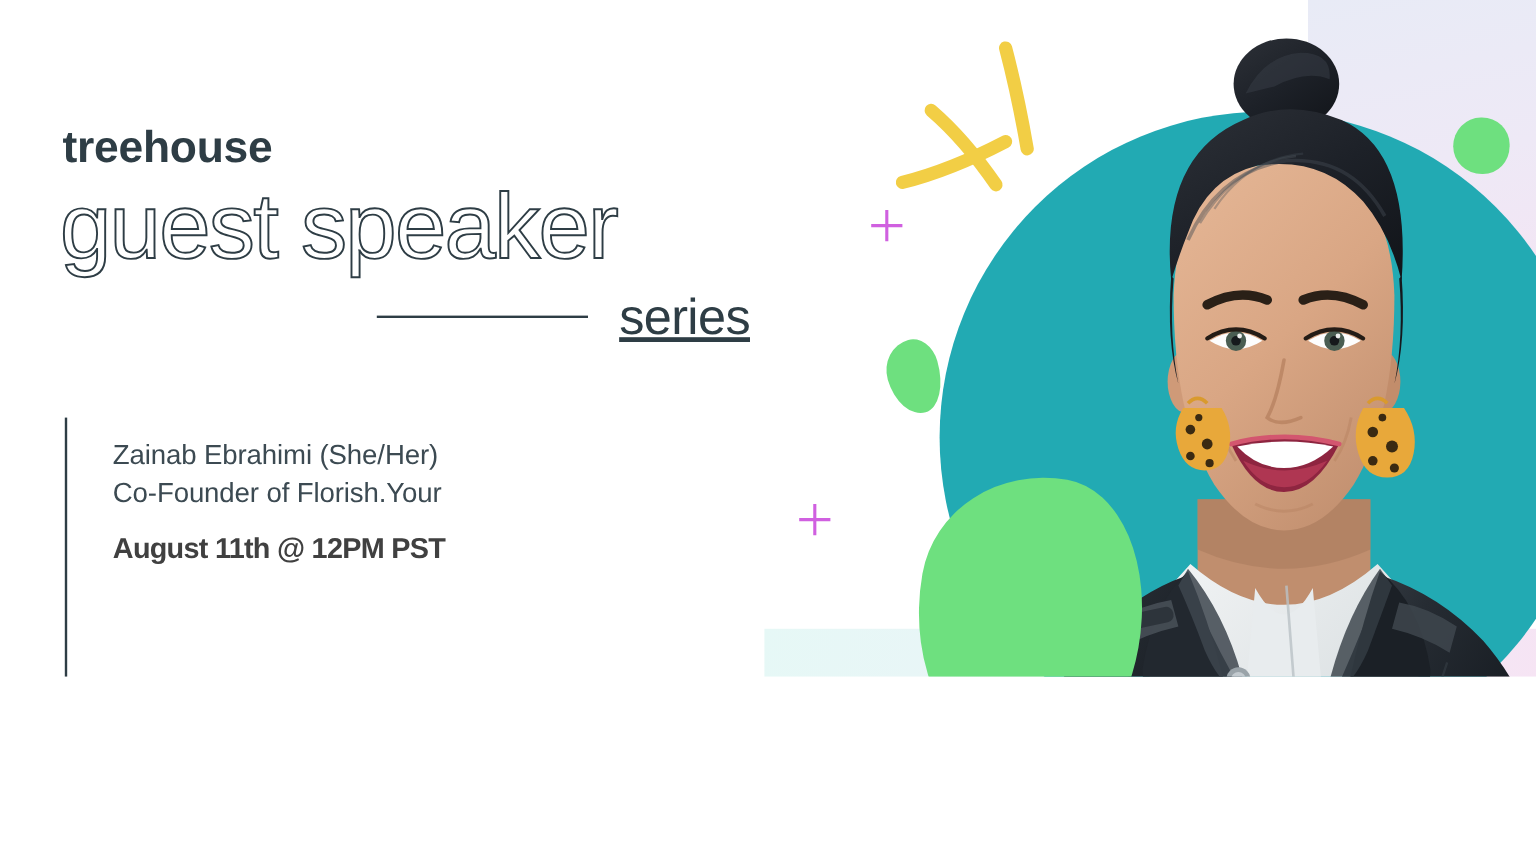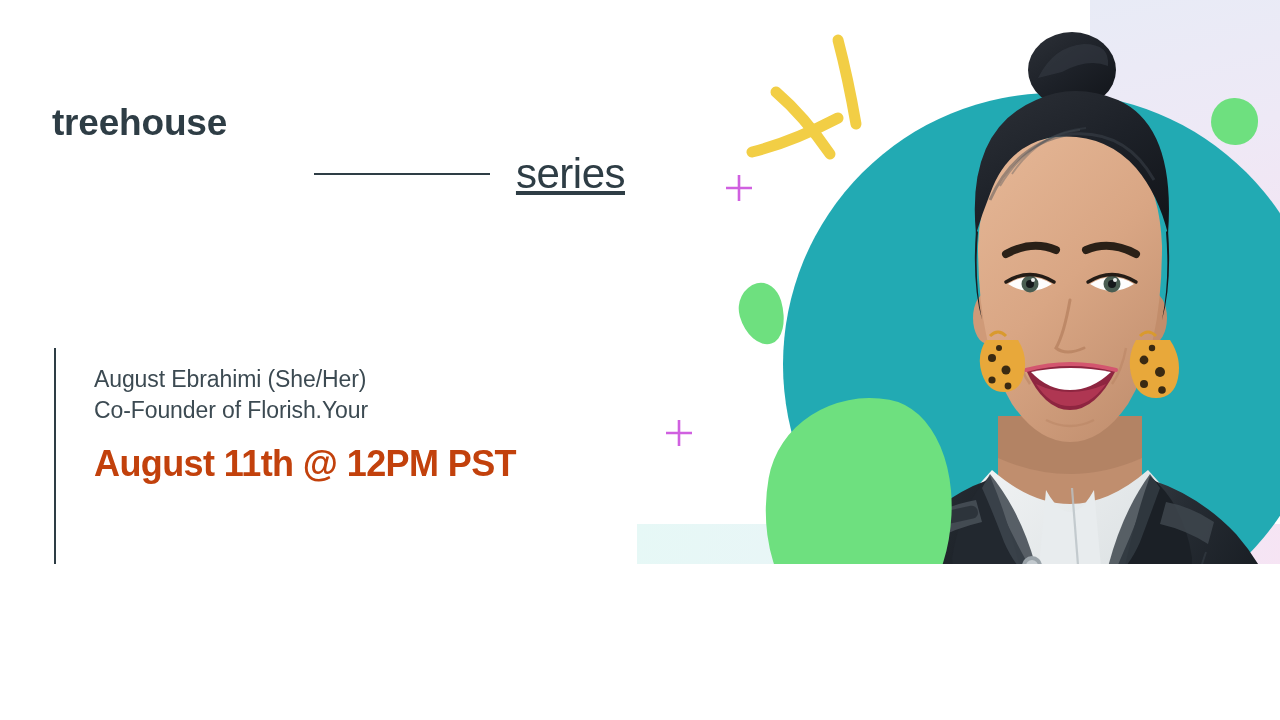--- a/index.html
+++ b/index.html
@@ -165,23 +165,23 @@
   #speaker-name, #speaker-role {
     font-size: 23px;
     font-weight: 400;
     color: #3c4a52;
     line-height: 1.33;
     margin: 0;
     letter-spacing: -0.1px;
   }
   #speaker-name { margin-top: 16px; }
   #event-datetime {
-    font-size: 36px;
+    font-size: 24px;
     font-weight: 700;
-    color: #c2410c;
+    color: #404040;
     line-height: 1;
     margin: 21px 0 0 0;
     letter-spacing: -0.6px;
   }
 </style>
 </head>
 <body>
 
 <div id="stage">
 
@@ -348,25 +348,26 @@
     </svg>
   </div>
   <div class="plus" id="plus-mid">
     <svg viewBox="0 0 30 30" xmlns="http://www.w3.org/2000/svg">
       <path d="M15 2 L15 28 M2 15 L28 15" stroke="#d060e0" stroke-width="2.6" stroke-linecap="butt"></path>
     </svg>
   </div>
 
   <div id="headline-block">
     <div id="brand-wordmark">treehouse</div>
+    <div id="series-title-outline">guest speaker</div>
     <div id="series-row">
       <div id="series-rule"></div>
       <div id="series-word">series</div>
     </div>
   </div>
 
   <div id="detail-block">
-    <div id="speaker-name">August Ebrahimi (She/Her)</div>
+    <div id="speaker-name">Zainab Ebrahimi (She/Her)</div>
     <div id="speaker-role">Co-Founder of Florish.Your</div>
     <div id="event-datetime">August 11th @ 12PM PST</div>
   </div>
 
 </div>
 
 </body></html>

